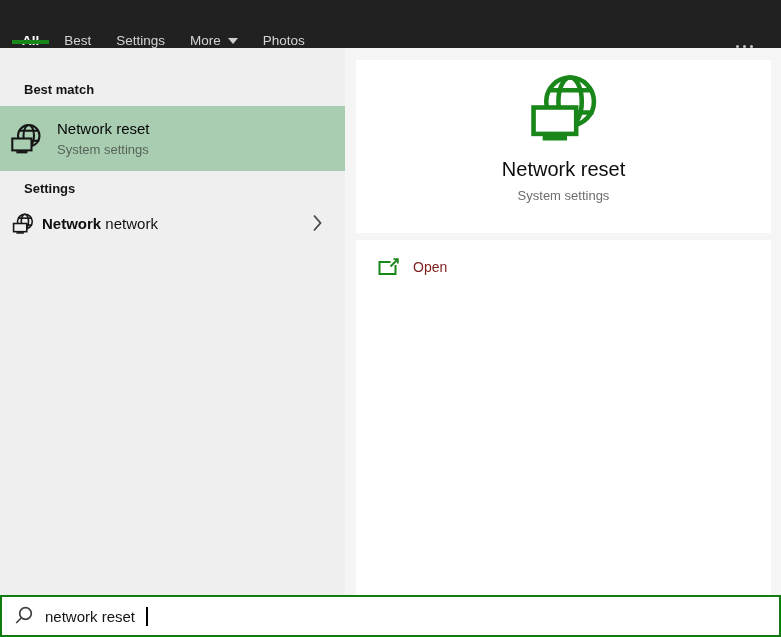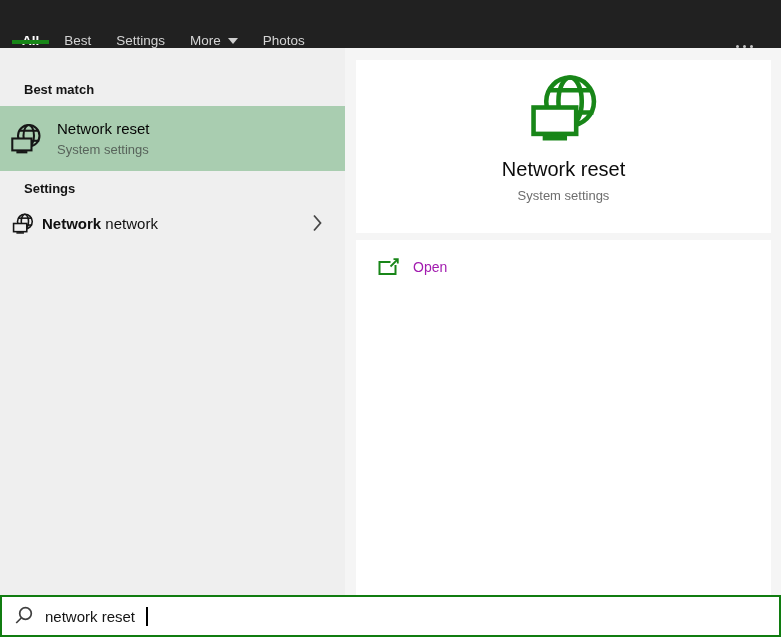--- a/index.html
+++ b/index.html
@@ -44,21 +44,21 @@
   
   .preview-panel{position:absolute;top:48px;left:345px;width:436px;height:547px;background:var(--right-panel-bg);
     padding:12px 10px 0 11px;display:flex;flex-direction:column;gap:7px;}
   .card{background:var(--card-bg);}
   .header-card{height:173px;display:flex;flex-direction:column;align-items:center;}
   .big-icon{margin-top:14px;}
   .preview-title{margin-top:17px;font-size:20px;color:#0c0c0c;}
   .preview-sub{margin-top:7px;font-size:13px;color:var(--muted-text);}
   .actions-card{flex:1;}
   .action-row{display:flex;align-items:center;gap:13px;padding:17px 0 0 22px;cursor:pointer;}
-  .action-label{font-size:14px;color:#a21caf;}
+  .action-label{font-size:14px;color:#7f1d1d;}
   
   .searchbar{position:absolute;left:0;top:595px;width:781px;height:42px;background:#fff;
     border:2px solid var(--accent-green);display:flex;align-items:center;padding:0 12px;gap:11px;cursor:text;}
   .search-text{font-size:15px;color:#141414;}
   .caret-bar{width:1.5px;height:19px;background:#000;animation:blink 1.1s steps(1) infinite;}
   @keyframes blink{50%{opacity:0;}}
   
   svg{display:block;}
   .stroke-green{stroke:var(--icon-green);}
   .stroke-dark{stroke:#161616;}

